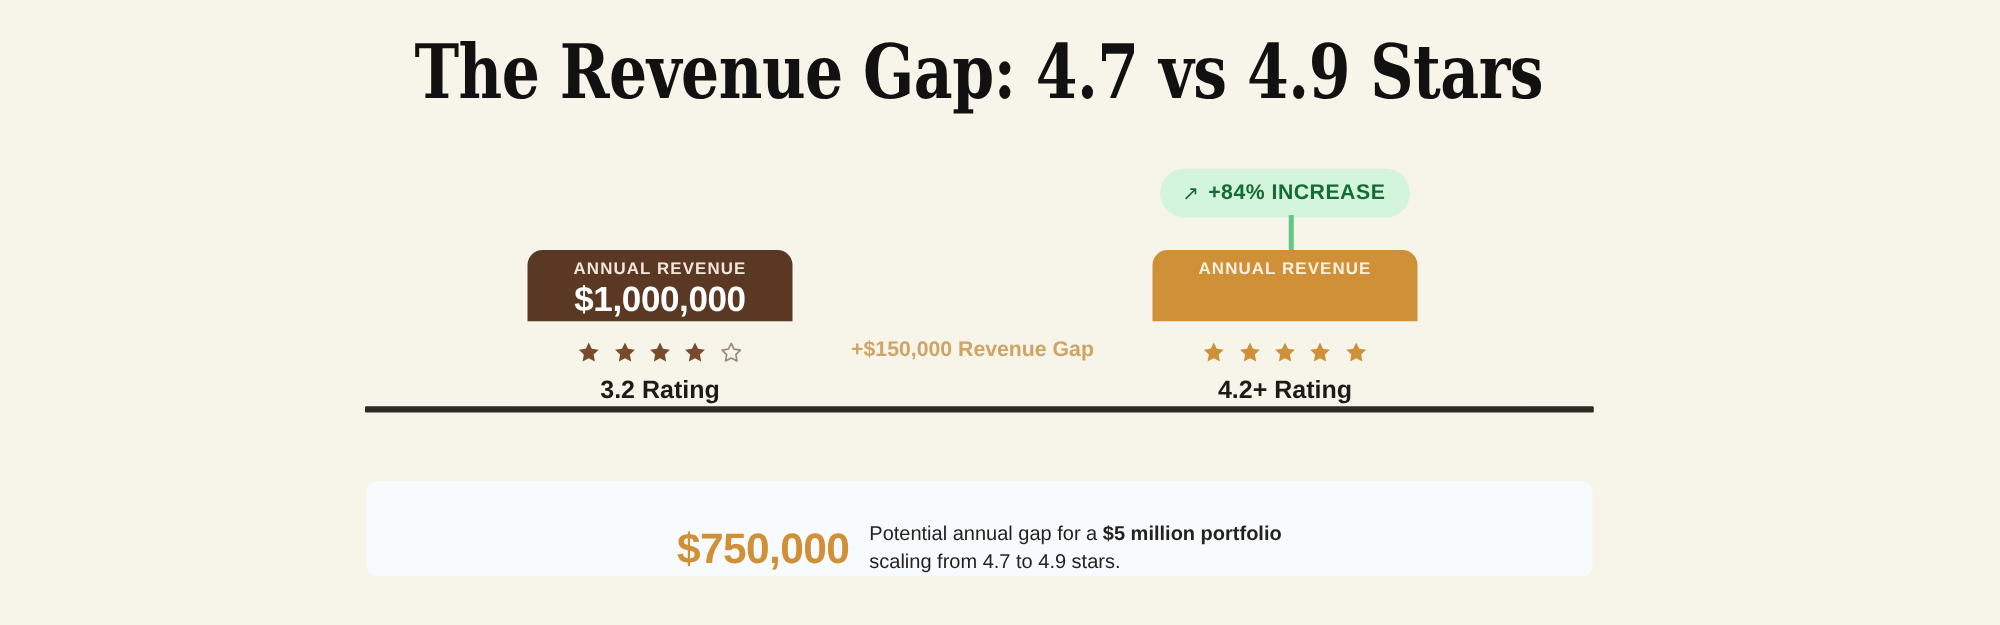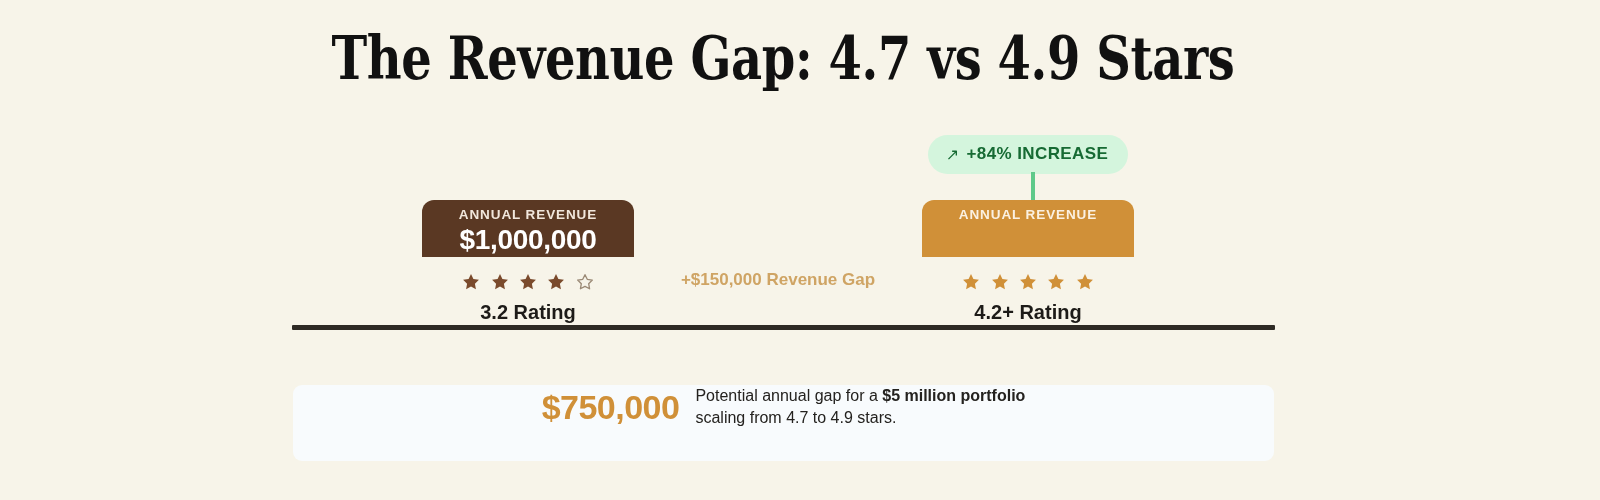--- a/index.html
+++ b/index.html
@@ -175,21 +175,21 @@
   
   .callout {
     position: absolute;
     left: 293px;
     top: 385px;
     width: 981px;
     height: 76px;
     background: #f8fbfd;
     border-radius: 9px;
     display: flex;
-    align-items: flex-start;
+    align-items: flex-end;
     justify-content: center;
   }
   .callout-inner {
     display: flex;
     align-items: center;
     gap: 16px;
   }
   .callout-amount {
     font-size: 34px;
     font-weight: 700;

